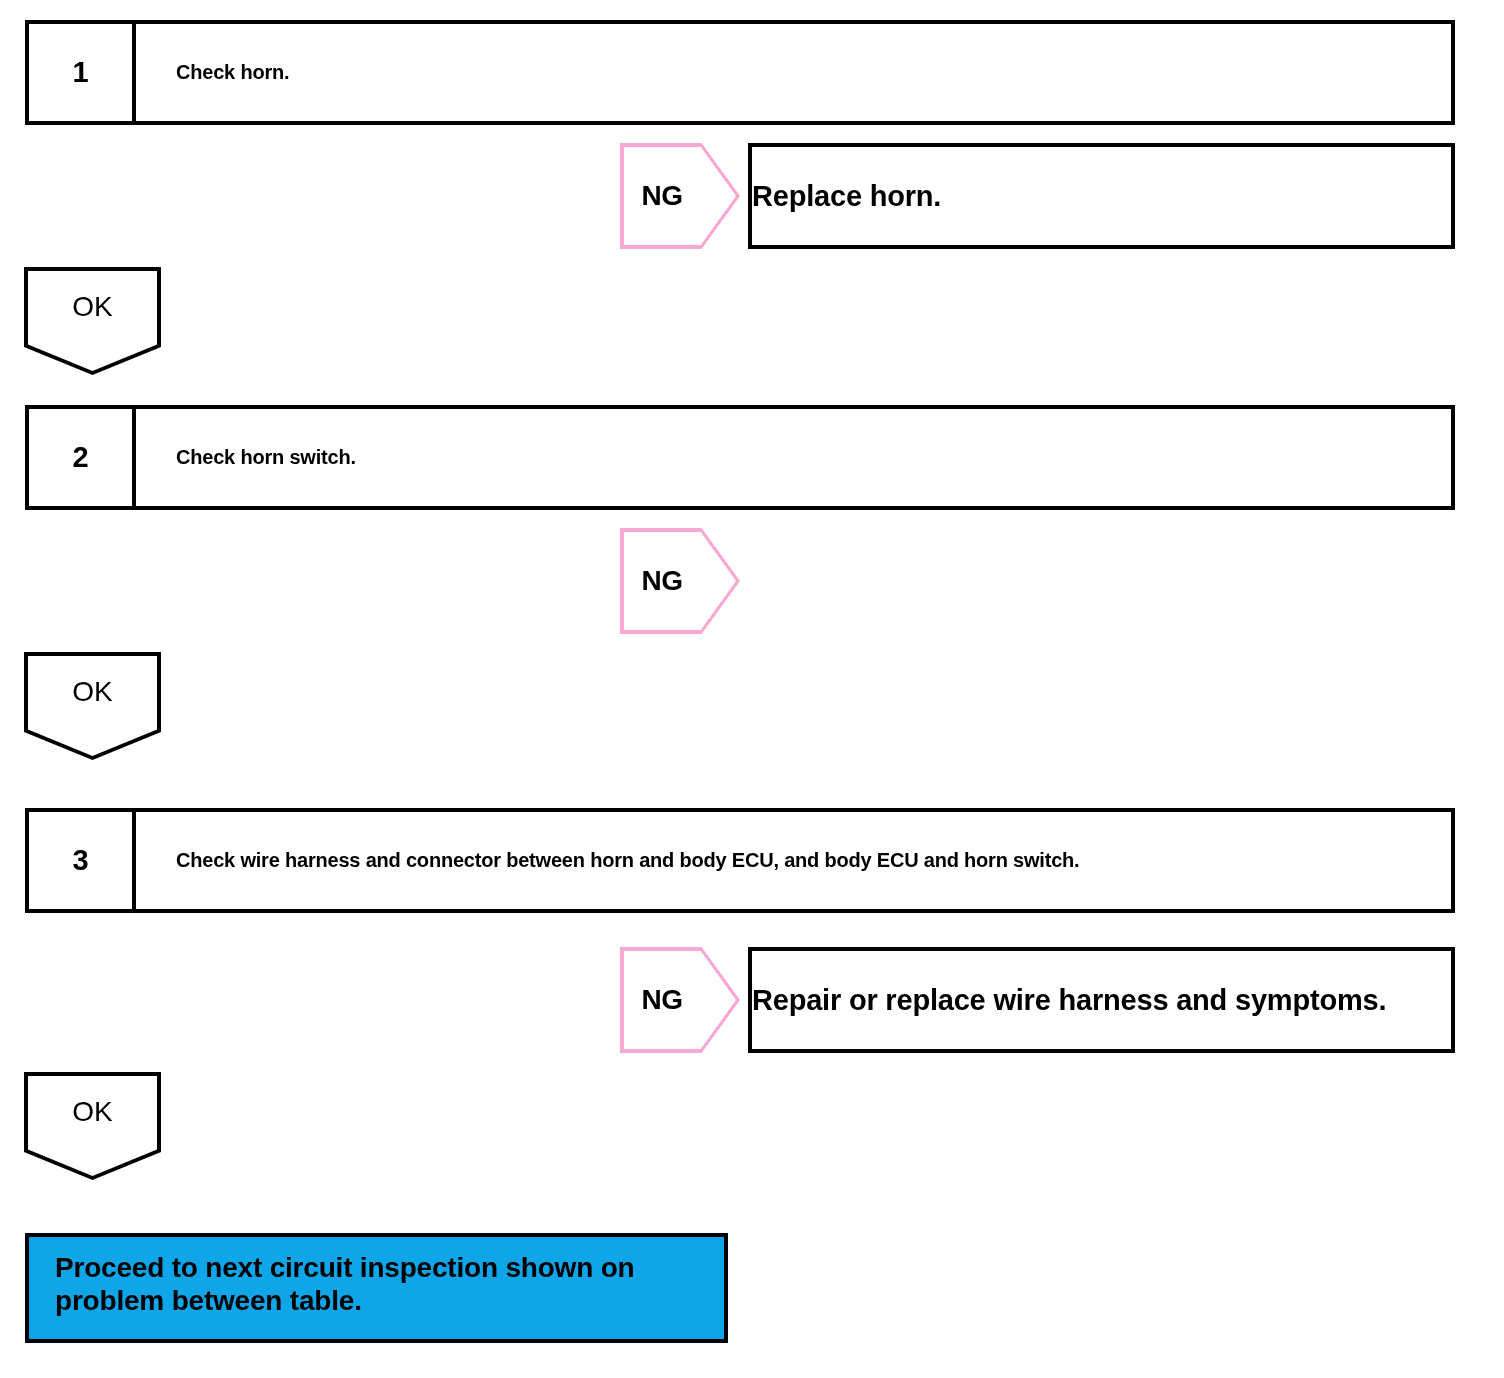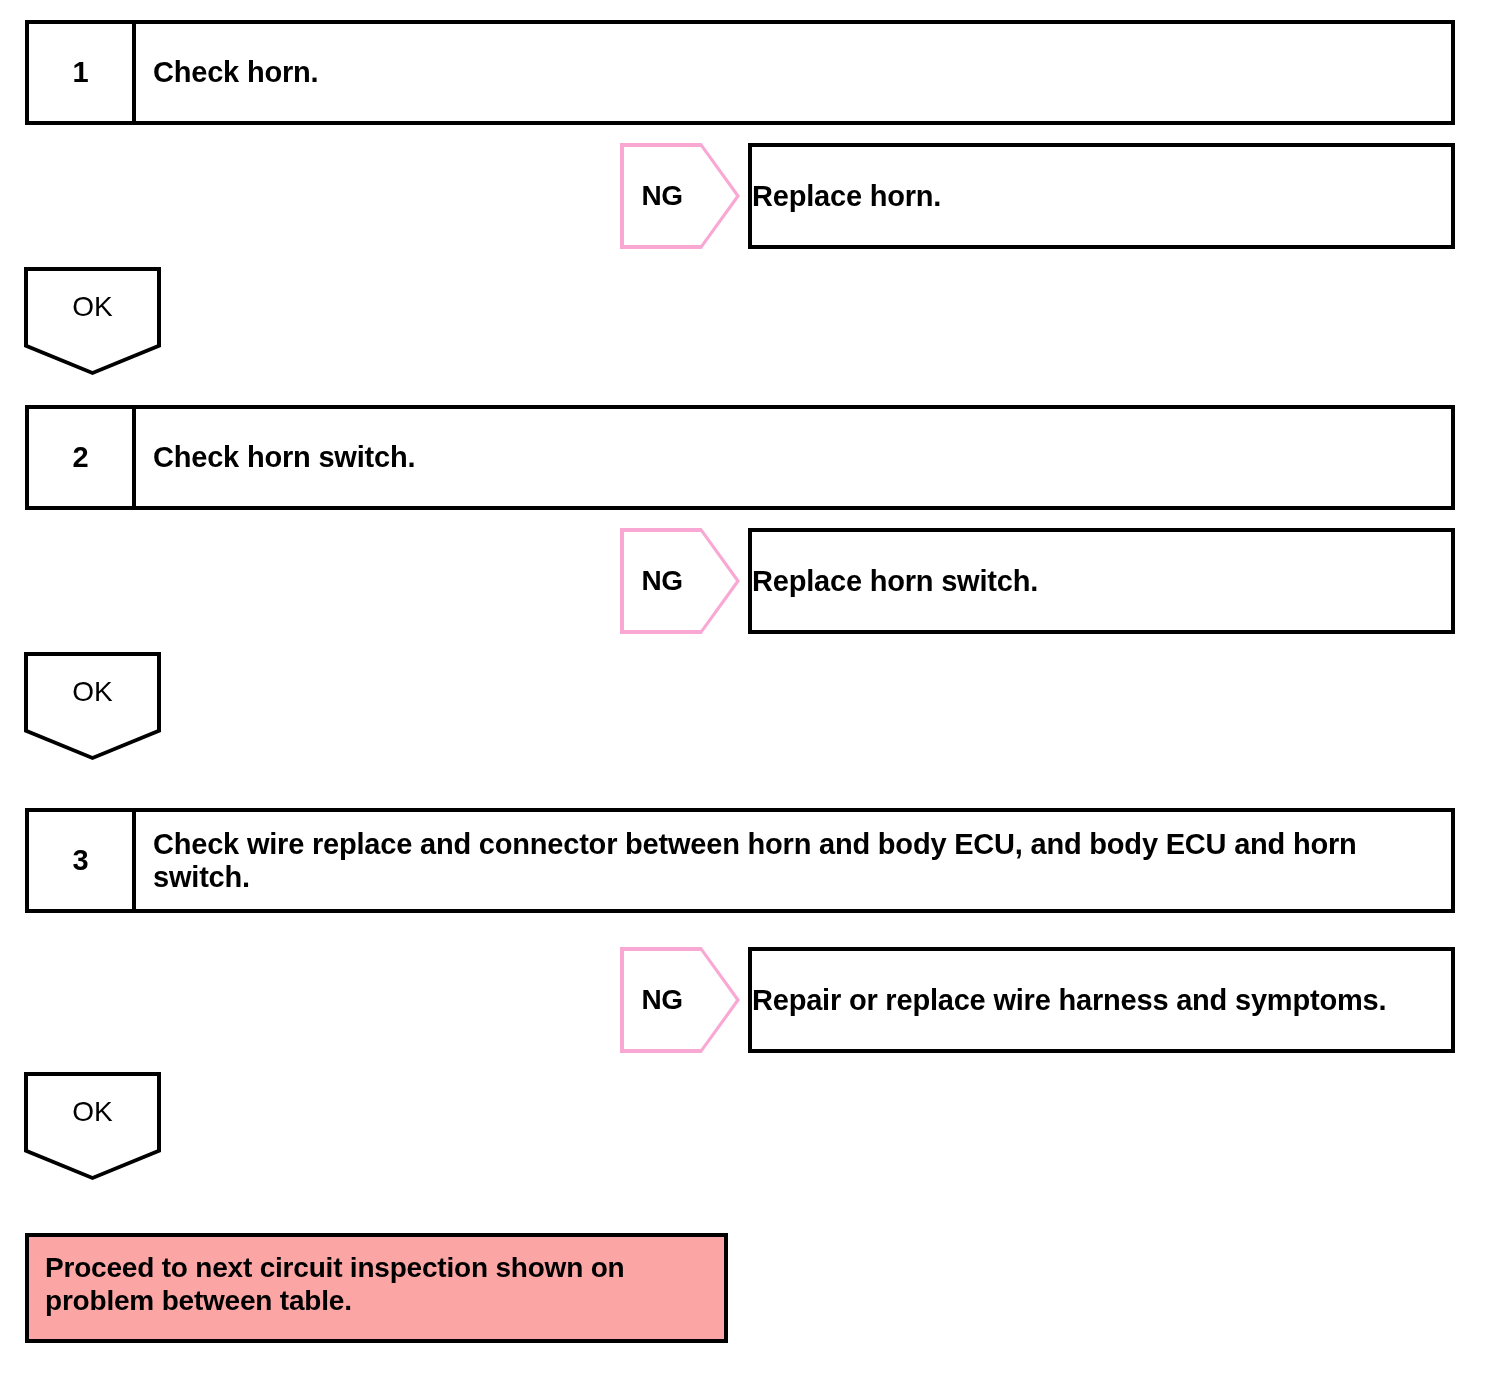--- a/index.html
+++ b/index.html
@@ -39,24 +39,25 @@
     font-size: 29px;
     font-weight: bold;
     letter-spacing: 0px;
   }
   .step-text {
     flex: 1 1 auto;
     display: flex;
     align-items: center;
     padding-left: 17px;
     padding-right: 8px;
-    font-size: 29px;
+    font-size: 20px;
     font-weight: bold;
     line-height: 1.13;
     letter-spacing: -0.2px;
+    margin-left: 23px;
   }
   .step-text.two-line {
     align-items: center;
   }
 
   
   .ng-tag {
     position: absolute;
     box-sizing: border-box;
     width: 120px;
@@ -135,22 +136,22 @@
     font-size: 28px;
     font-weight: normal;
     letter-spacing: 0px;
   }
 
   
   .final-box {
     position: absolute;
     box-sizing: border-box;
     border: 4px solid #000;
-    background: #fca5a5;
-    padding: 14px 10px 0 16px;
+    background: #0ea5e9;
+    padding: 14px 10px 0 26px;
     font-size: 28px;
     font-weight: bold;
     line-height: 1.18;
     letter-spacing: -0.2px;
   }
 </style>
 </head>
 <body>
 
 <div id="canvas">
@@ -175,32 +176,29 @@
 
   <div class="step-box" style="left:25px; top:405px; width:1430px; height:105px;">
     <div class="step-num">2</div>
     <div class="step-text">Check horn switch.</div>
   </div>
 
   <div class="ng-tag" style="left:620px; top:528px;">
     <div class="inner"></div>
     <div class="lbl">NG</div>
   </div>
-  <div class="result-box" style="left:748px; top:528px; width:707px; height:106px;">
-    <span>Replace horn switch.</span>
-  </div>
 
   <div class="ok-tag" style="left:24px; top:652px;">
     <div class="inner"></div>
     <div class="lbl">OK</div>
   </div>
 
   <div class="step-box" style="left:25px; top:808px; width:1430px; height:105px;">
     <div class="step-num">3</div>
-    <div class="step-text two-line">Check wire replace and connector between horn and body ECU, and body ECU and horn switch.</div>
+    <div class="step-text two-line">Check wire harness and connector between horn and body ECU, and body ECU and horn switch.</div>
   </div>
 
   <div class="ng-tag" style="left:620px; top:947px;">
     <div class="inner"></div>
     <div class="lbl">NG</div>
   </div>
   <div class="result-box" style="left:748px; top:947px; width:707px; height:106px;">
     <span>Repair or replace wire harness and symptoms.</span>
   </div>
 

